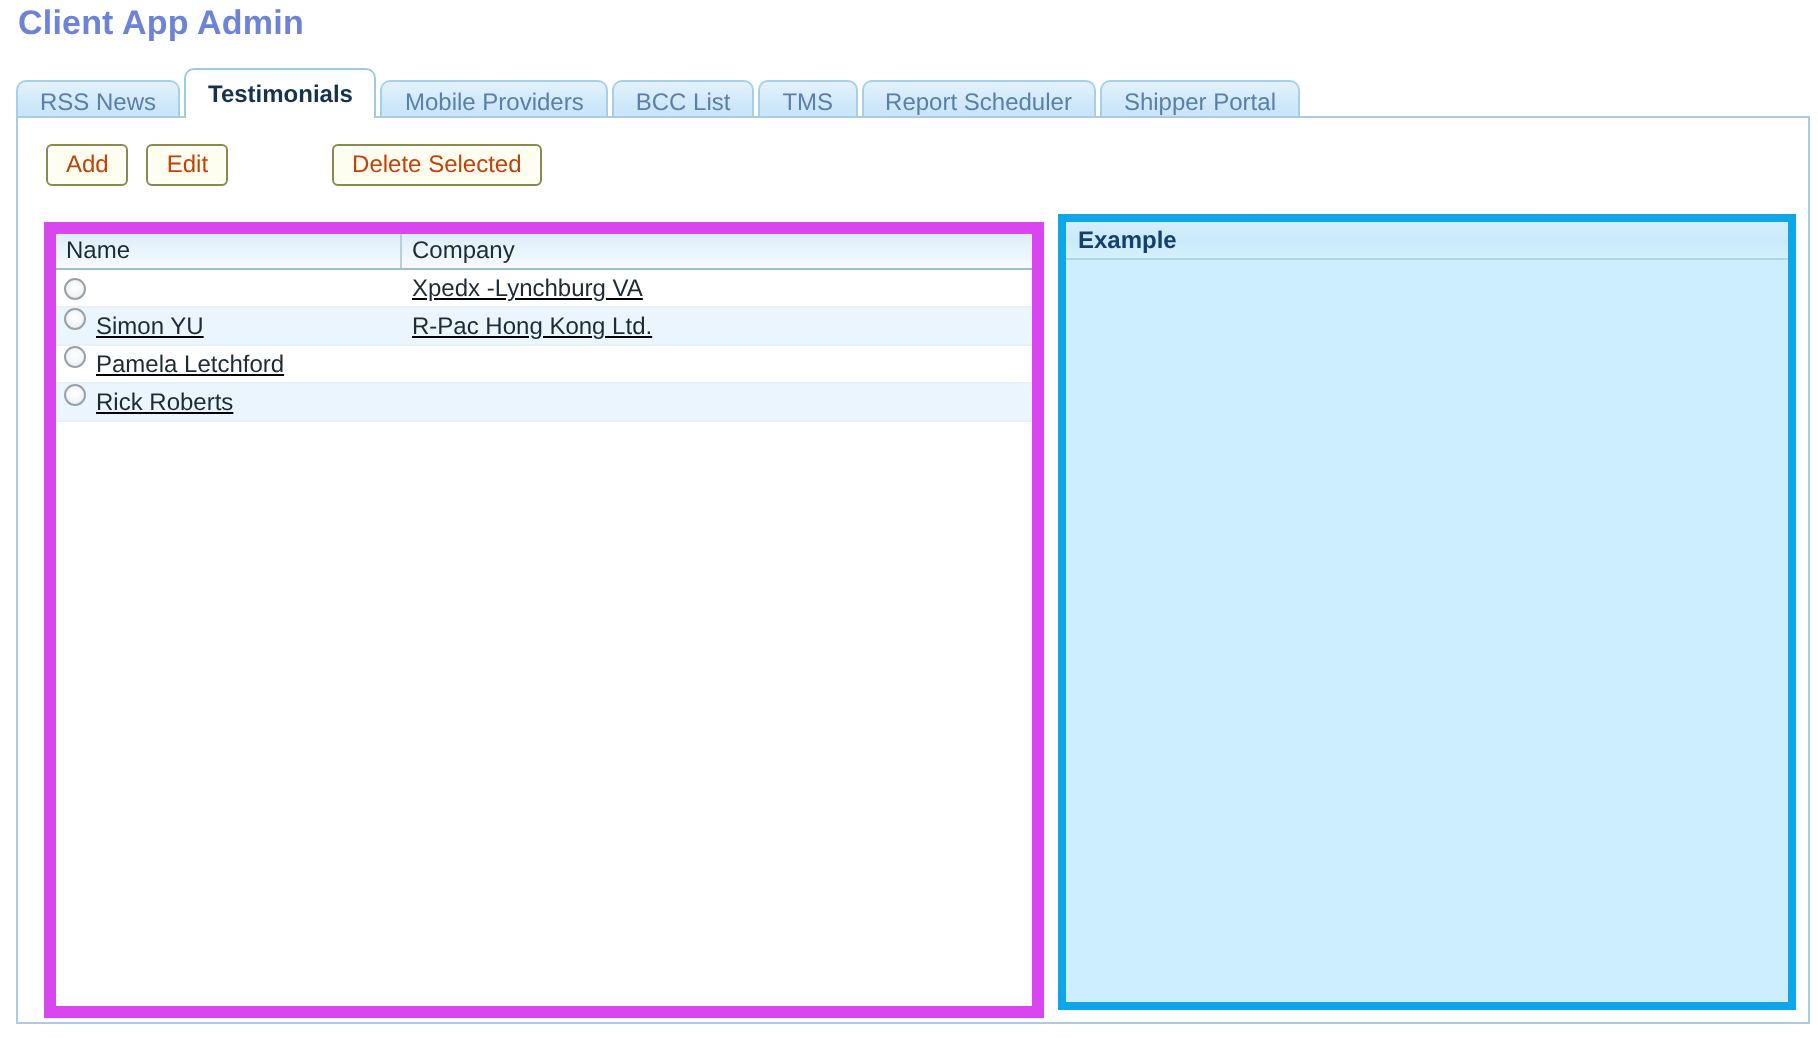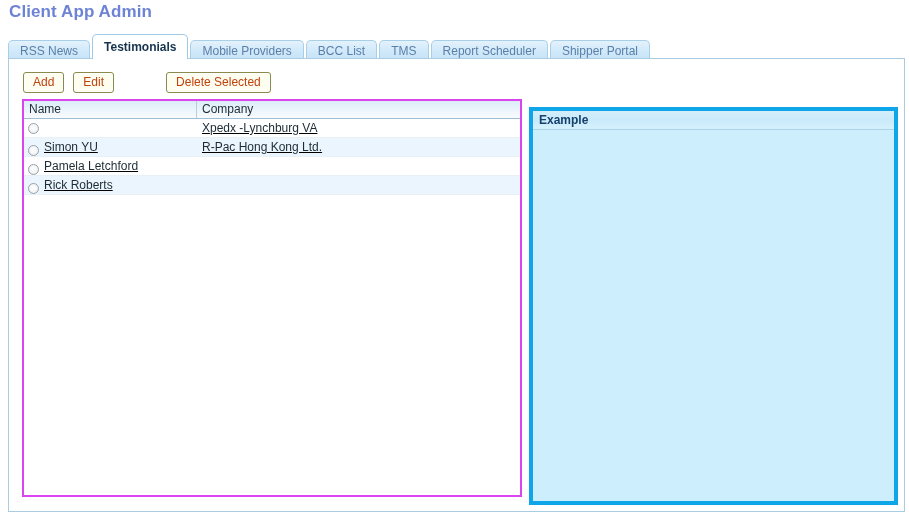--- a/index.html
+++ b/index.html
@@ -102,24 +102,24 @@
     white-space: nowrap;
     box-shadow: inset 0 0 0 1px #ffffff;
   }
   .btn + .btn { margin-left: 9px; }
   .btn.spaced { margin-left: 52px; }
 
   
   .grid {
     position: absolute;
     left: 13px;
-    top: 40px;
+    top: 52px;
     width: 500px;
     height: 398px;
-    border: 2px solid #d946ef;
+    border: 6px solid #d946ef;
     background: #ffffff;
     box-sizing: border-box;
     overflow: hidden;
   }
   .grid-head {
     display: flex;
     height: 18px;
     background: linear-gradient(to bottom, #dcecf7 0%, #eaf4fb 48%, #f8fbfe 100%);
     border-bottom: 1px solid #9dbed2;
     box-sizing: border-box;
@@ -153,21 +153,21 @@
     font-size: 12px;
     color: #1d2b36;
     line-height: 18px;
     white-space: nowrap;
     overflow: hidden;
     box-sizing: border-box;
   }
   .cell.col-name {
     width: 173px;
     display: flex;
-    align-items: flex-end;
+    align-items: flex-start;
     padding-left: 4px;
   }
   .cell.col-company { flex: 1; padding-left: 5px; }
 
   .radio {
     width: 11px;
     height: 11px;
     border-radius: 50%;
     border: 1px solid #9aa2a8;
     background: radial-gradient(circle at 50% 42%, #ffffff 0%, #f2f4f6 58%, #dfe4e8 100%);

